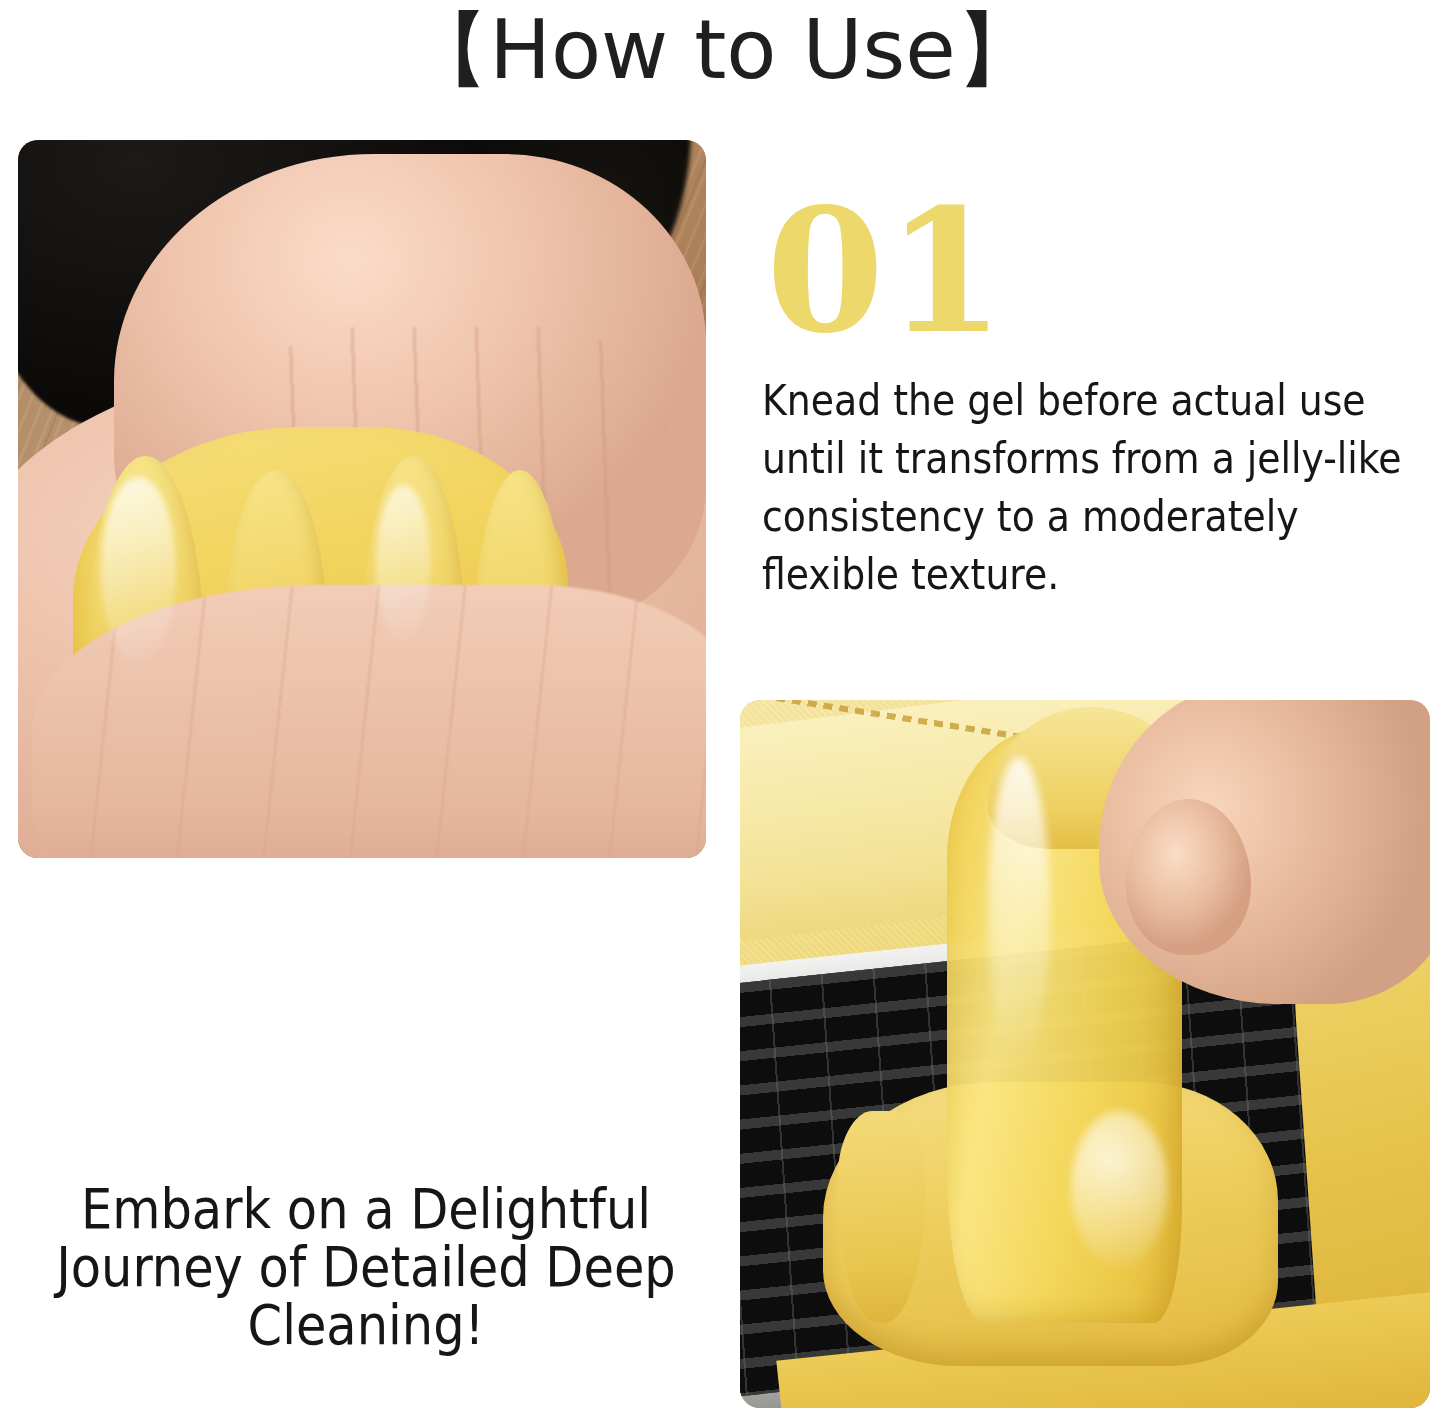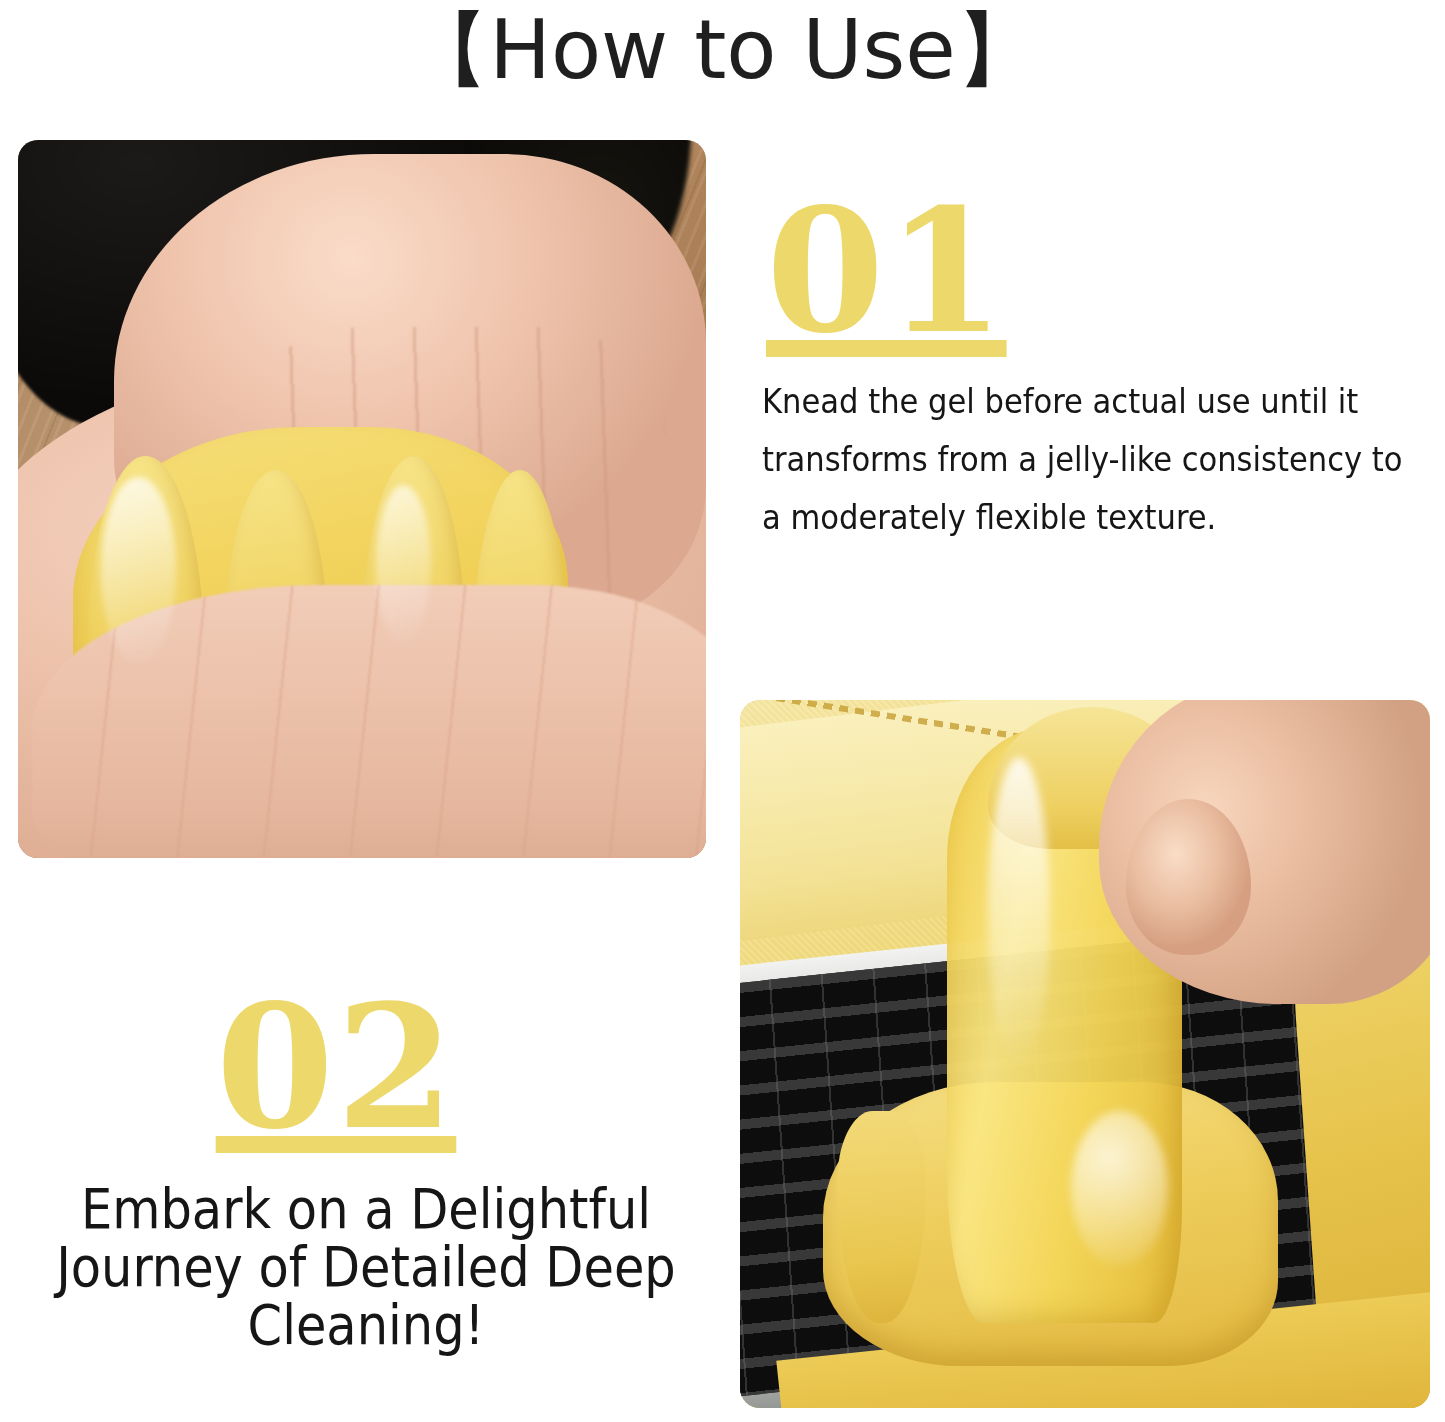--- a/index.html
+++ b/index.html
@@ -282,21 +282,20 @@
   }
 
   
   .step-num {
     position: absolute;
     font-family: "DejaVu Serif", serif;
     font-weight: 700;
     color: #edd86b;
     line-height: 1;
     letter-spacing: 2px;
-    text-decoration: underline;
   }
   .step-1-num {
     left: 766px;
     top: 186px;
     font-size: 170px;
   }
   .step-2-num {
     left: 0px;
     top: 982px;
     width: 672px;
@@ -307,21 +306,21 @@
   .step-text {
     position: absolute;
     font-family: "DejaVu Sans Condensed", "Liberation Sans Narrow", "DejaVu Sans", sans-serif;
     color: #161616;
     font-weight: 400;
   }
   .step-1-text {
     left: 762px;
     top: 372px;
     width: 668px;
-    font-size: 34px;
+    font-size: 42px;
     line-height: 58px;
     text-align: left;
   }
   .step-2-text {
     left: 56px;
     top: 1180px;
     width: 620px;
     font-size: 55px;
     line-height: 58px;
     text-align: center;
@@ -349,21 +348,20 @@
     <div class="ph-layer p1-gel-lobe p1-l4"></div>
     <div class="ph-layer p1-gel-drip"></div>
     <div class="ph-layer p1-fingers"></div>
     <div class="ph-layer p1-gel-shine"></div>
     <div class="ph-layer p1-gel-shine2"></div>
   </div>
 
   <div class="step-num step-1-num">01</div>
   <div class="step-text step-1-text">Knead the gel before actual use until it transforms from a jelly-like consistency to a moderately flexible texture.</div>
 
-  <div class="step-num step-2-num">02</div>
   <div class="step-text step-2-text">Embark on a Delightful Journey of Detailed Deep Cleaning!</div>
 
   <div class="photo photo-2">
     <div class="ph-layer p2-dash"></div>
     <div class="ph-layer p2-dash-tex"></div>
     <div class="ph-layer p2-dash-top"></div>
     <div class="ph-layer p2-stitch"></div>
     <div class="ph-layer p2-vent-chrome"></div>
     <div class="ph-layer p2-vent-body"></div>
     <div class="ph-layer p2-vent-slats"></div>

